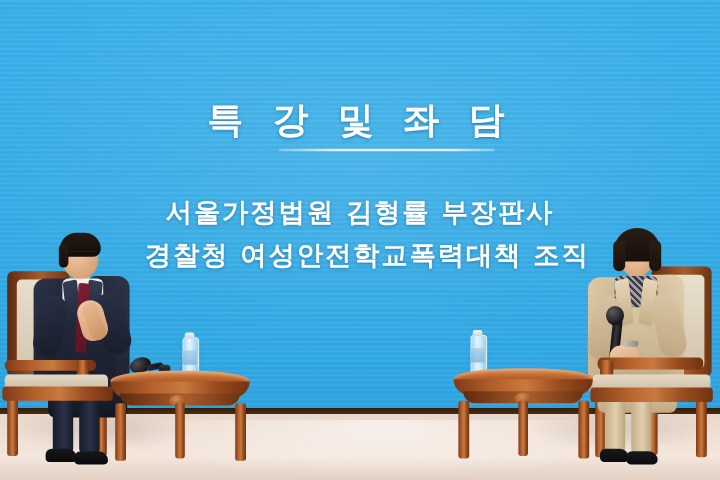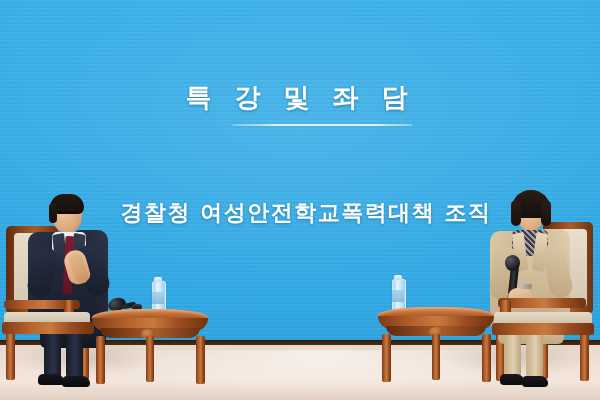--- a/index.html
+++ b/index.html
@@ -39,21 +39,21 @@
       rgba(255,255,255,0.10) 0%, rgba(255,255,255,0.0) 45%,
       rgba(0,40,70,0.10) 100%);
     pointer-events:none;
   }
 
   
   .slide-title{
     position:absolute;left:0;top:80px;width:600px;
     text-align:center;
     color:#ffffff;
-    font-size:26px;
+    font-size:30px;
     font-weight:bold;
     letter-spacing:7px;
     text-shadow:0 1px 3px rgba(0,60,100,0.45);
     white-space:nowrap;
   }
   .title-rule{
     position:absolute;left:232px;top:124px;width:180px;height:2px;
     background:linear-gradient(90deg,rgba(255,255,255,0.25),rgba(235,240,242,0.95) 25%,rgba(235,240,242,0.95) 80%,rgba(255,255,255,0.35));
     border-radius:1px;
   }
@@ -261,20 +261,21 @@
 
   <div class="wall"></div>
   <div class="wall-dark-band"></div>
 
   <div class="screen">
     <div class="screen-vig"></div>
   </div>
 
   <div class="slide-title">특 강 및 좌 담</div>
   <div class="title-rule"></div>
+  <div class="slide-line1">서울가정법원 김형률 부장판사</div>
   <div class="slide-line2">경찰청 여성안전학교폭력대책    조직</div>
 
   <div class="floor"></div>
   <div class="floor-sheen"></div>
   <div class="spot-l"></div>
   <div class="spot-r"></div>
 
   <div class="lchair-back wood-d"></div>
   <div class="lchair-pad"></div>
   <div class="lchair-legA wood"></div>

